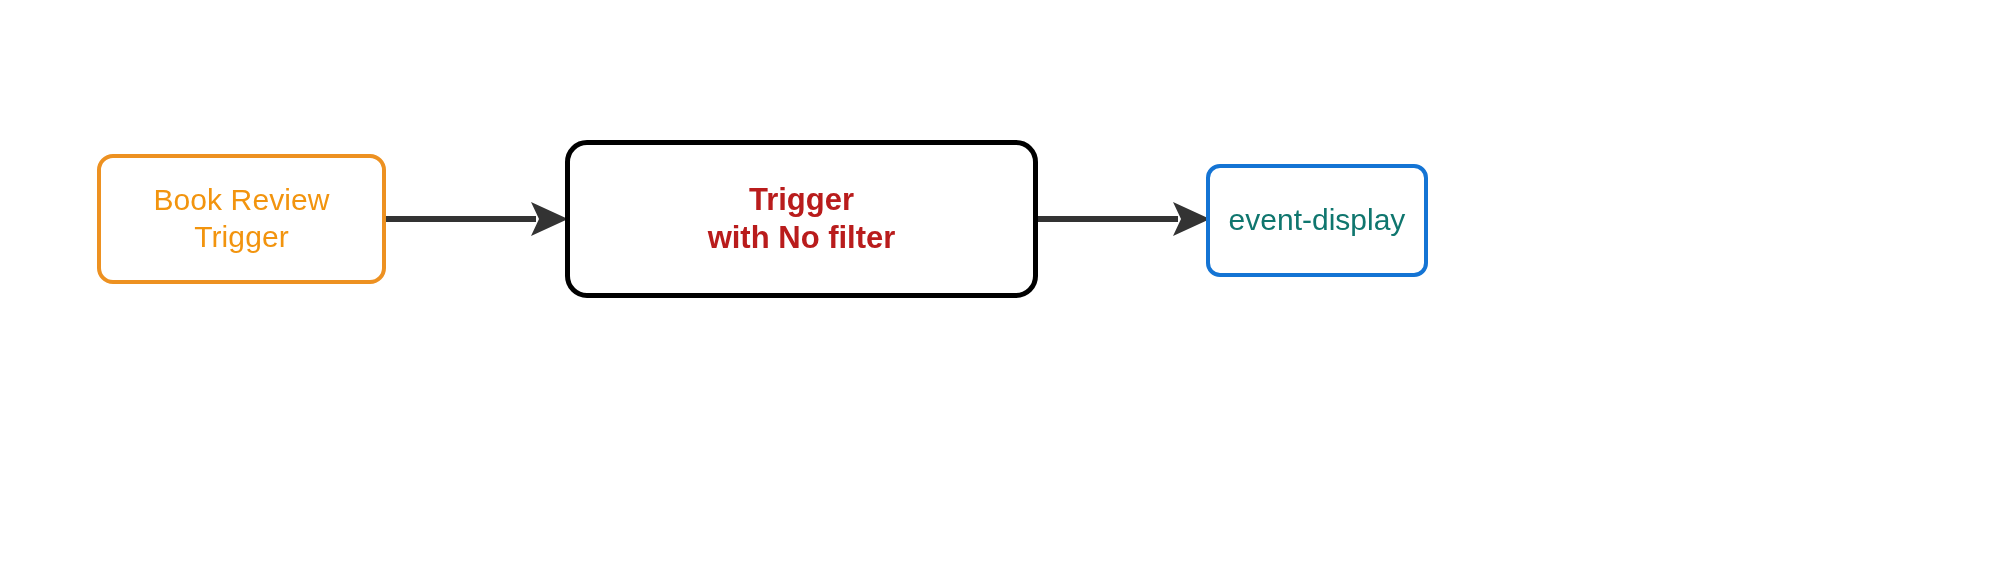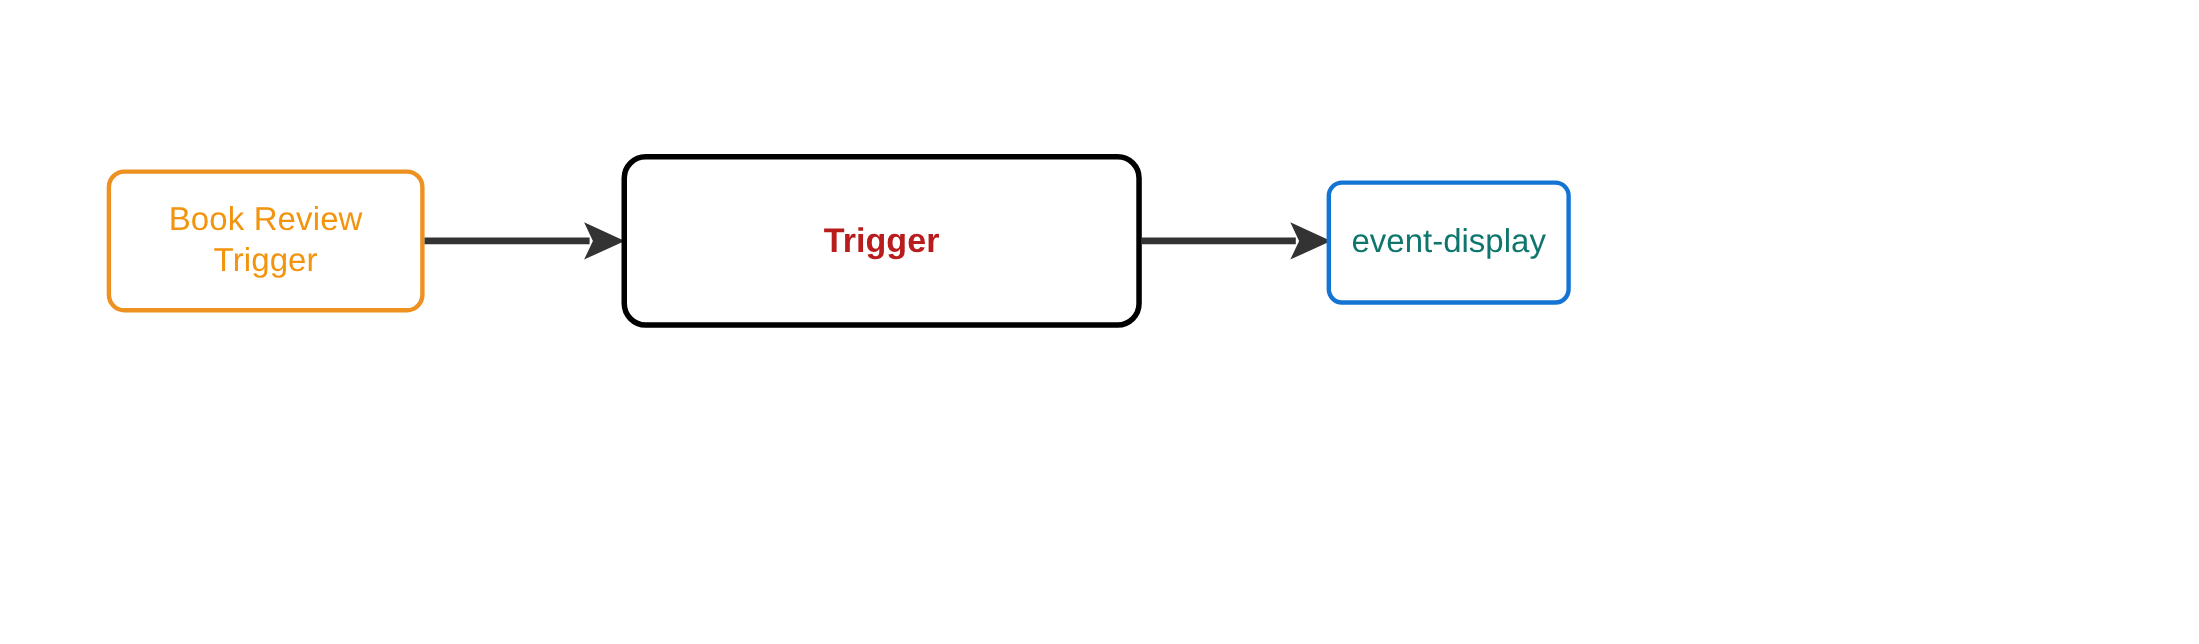--- a/index.html
+++ b/index.html
@@ -116,20 +116,21 @@
   <div class="edge" id="edge-broker-to-trigger">
     <svg width="182" height="40" viewBox="0 0 182 40" xmlns="http://www.w3.org/2000/svg">
       <line x1="0" y1="20" x2="150" y2="20" stroke="#333333" stroke-width="6"></line>
       <polygon points="145,3 182,20 145,37 153,20" fill="#333333"></polygon>
     </svg>
   </div>
 
   <div class="node" id="node-trigger">
     <div class="node-label">
       <span class="node-line">Trigger</span>
+      <span class="node-line">with No filter</span>
     </div>
   </div>
 
   <div class="edge" id="edge-trigger-to-display">
     <svg width="172" height="40" viewBox="0 0 172 40" xmlns="http://www.w3.org/2000/svg">
       <line x1="0" y1="20" x2="140" y2="20" stroke="#333333" stroke-width="6"></line>
       <polygon points="135,3 172,20 135,37 143,20" fill="#333333"></polygon>
     </svg>
   </div>
 

